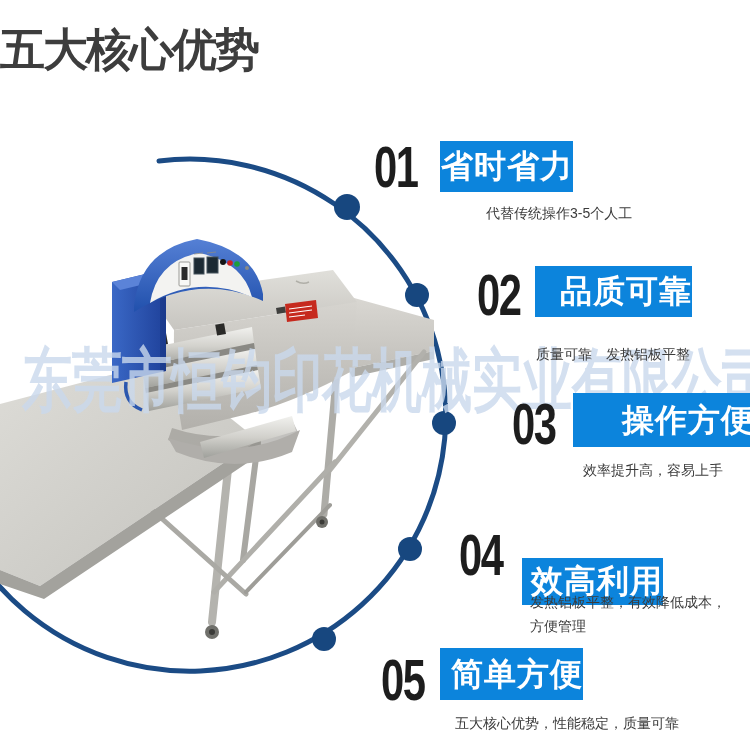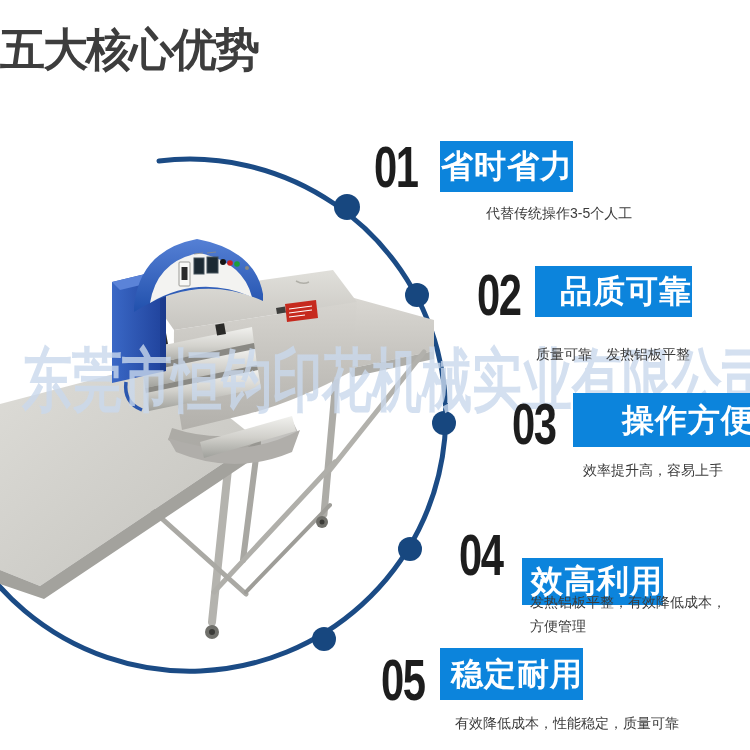--- a/index.html
+++ b/index.html
@@ -179,17 +179,17 @@
 
   <div class="item i4">
     <div class="num">04</div>
     <div class="tag">效高利用</div>
     <div class="desc">发热铝板平整，有效降低成本，
 方便管理</div>
   </div>
 
   <div class="item i5">
     <div class="num">05</div>
-    <div class="tag">稳定耐用</div>
-    <div class="desc">有效降低成本，性能稳定，质量可靠</div>
+    <div class="tag">简单方便</div>
+    <div class="desc">五大核心优势，性能稳定，质量可靠</div>
   </div>
 
 </div>
 
 </body></html>

